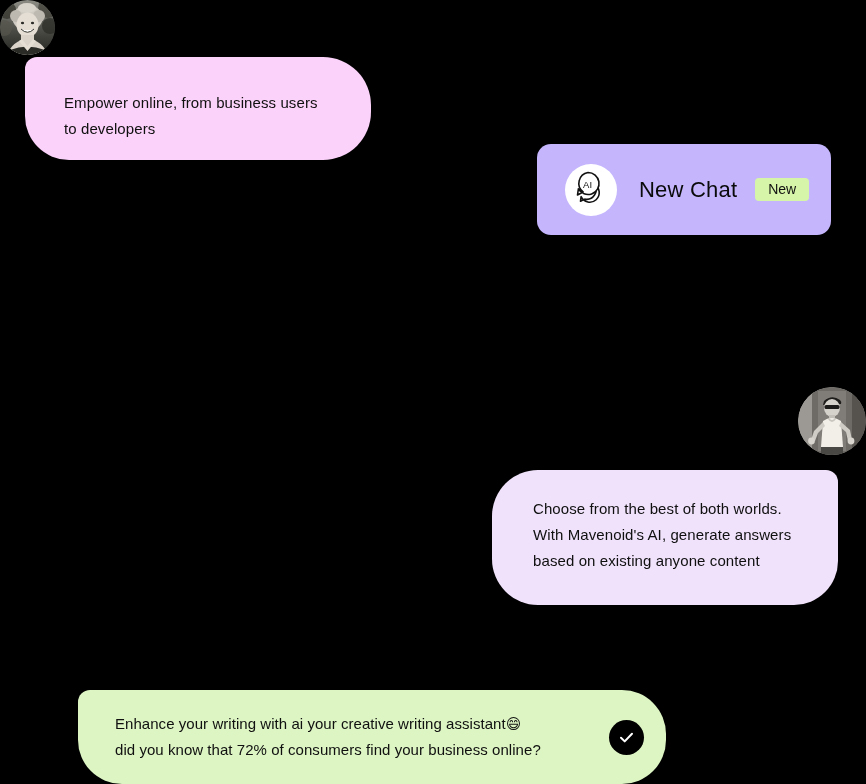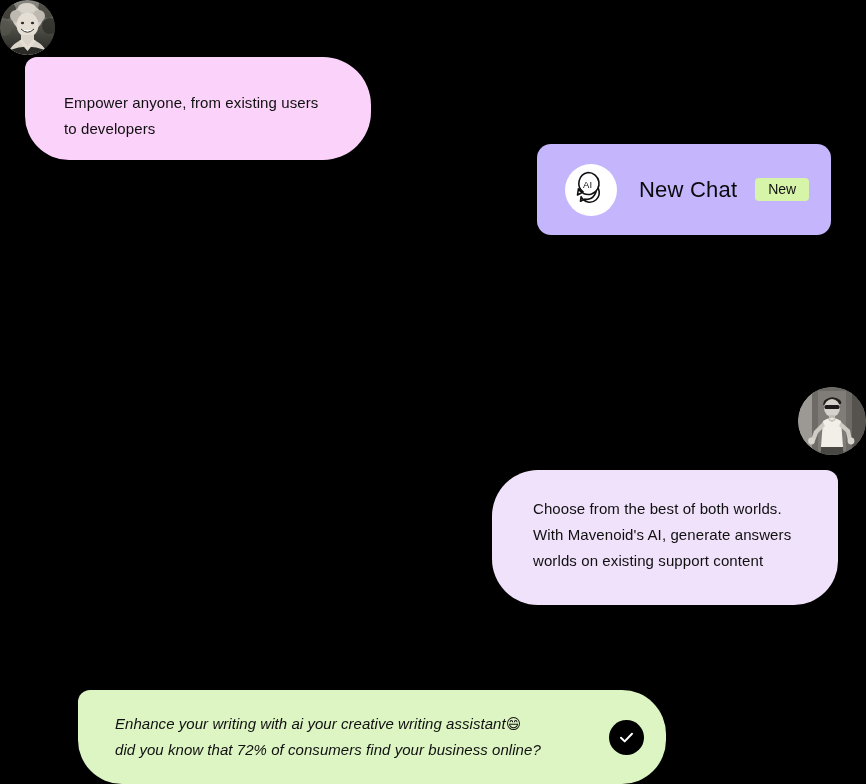--- a/index.html
+++ b/index.html
@@ -92,21 +92,20 @@
     padding-right: 22px;
     box-sizing: border-box;
   }
   #bubble-enhance .enhance-text {
     flex: 1 1 auto;
     font-size: 15px;
     line-height: 26px;
     color: #101010;
     letter-spacing: 0.05px;
     white-space: pre-line;
-    font-style: italic;
   }
   .emoji { font-size: 15px; }
 
   .check-btn {
     flex: 0 0 auto;
     width: 35px;
     height: 35px;
     border-radius: 50%;
     background: #000000;
     display: flex;
@@ -204,21 +203,21 @@
         <path d="M21 29 q6.5 6.5 13 0" fill="none" stroke="#3a3a35" stroke-width="1"></path>
 
         <path d="M21 35 h13 v5 q7 3 11 9 v6 h-35 v-6 q4 -6 11 -9 Z" fill="#d9d3ca"></path>
         <path d="M10 50 q17 -7 35 0 v5 h-35 Z" fill="#2a2a26"></path>
         <path d="M19 41 l8.5 10 l8.5 -10 l-3 -2 l-5.5 7 l-5.5 -7 Z" fill="#e4ded5"></path>
       </g>
     </svg>
   </div>
 
   <div class="bubble" id="bubble-empower">
-    <div class="bubble-text">Empower anyone, from existing users
+    <div class="bubble-text">Empower online, from business users
 to developers</div>
   </div>
 
   <div id="card-new-chat">
     <div id="ai-icon-wrap">
       <svg width="42" height="42" viewBox="0 0 42 42" xmlns="http://www.w3.org/2000/svg" aria-label="AI chat bubbles">
 
         <path d="M24.5 15.5 a9.5 9.5 0 1 1 -13.4 12.2 l-0.6 4.6 l4.3 -2.2 a9.5 9.5 0 0 0 9.7 -14.6 Z" fill="#ffffff" stroke="#111111" stroke-width="1.6" stroke-linejoin="round"></path>
 
         <path d="M18 3.5 a11 11 0 1 1 -9.6 16.3 l-0.9 6.2 l5.6 -3 A11 11 0 0 1 18 3.5 Z" fill="#ffffff" stroke="#111111" stroke-width="1.6" stroke-linejoin="round"></path>
@@ -267,21 +266,21 @@
         <circle cx="53" cy="54" r="3.4" fill="#d8d4ce"></circle>
 
         <rect x="23" y="60" width="22" height="8" fill="#4a4845"></rect>
       </g>
     </svg>
   </div>
 
   <div class="bubble" id="bubble-mavenoid">
     <div class="bubble-text">Choose from the best of both worlds.
 With Mavenoid's AI, generate answers
-worlds on existing support content</div>
+based on existing anyone content</div>
   </div>
 
   <div class="bubble" id="bubble-enhance">
     <div class="enhance-inner">
       <div class="enhance-text"><span>Enhance your writing with ai  your creative writing assistant</span><span class="emoji">😄</span><br><span>did you know that 72% of consumers find your business online?</span></div>
       <button class="check-btn">
         <svg width="19" height="19" viewBox="0 0 19 19" xmlns="http://www.w3.org/2000/svg" aria-label="check">
           <path d="M4 9.8 L7.7 13.4 L15 5.8" fill="none" stroke="#ffffff" stroke-width="2" stroke-linecap="round" stroke-linejoin="round"></path>
         </svg>
       </button>

